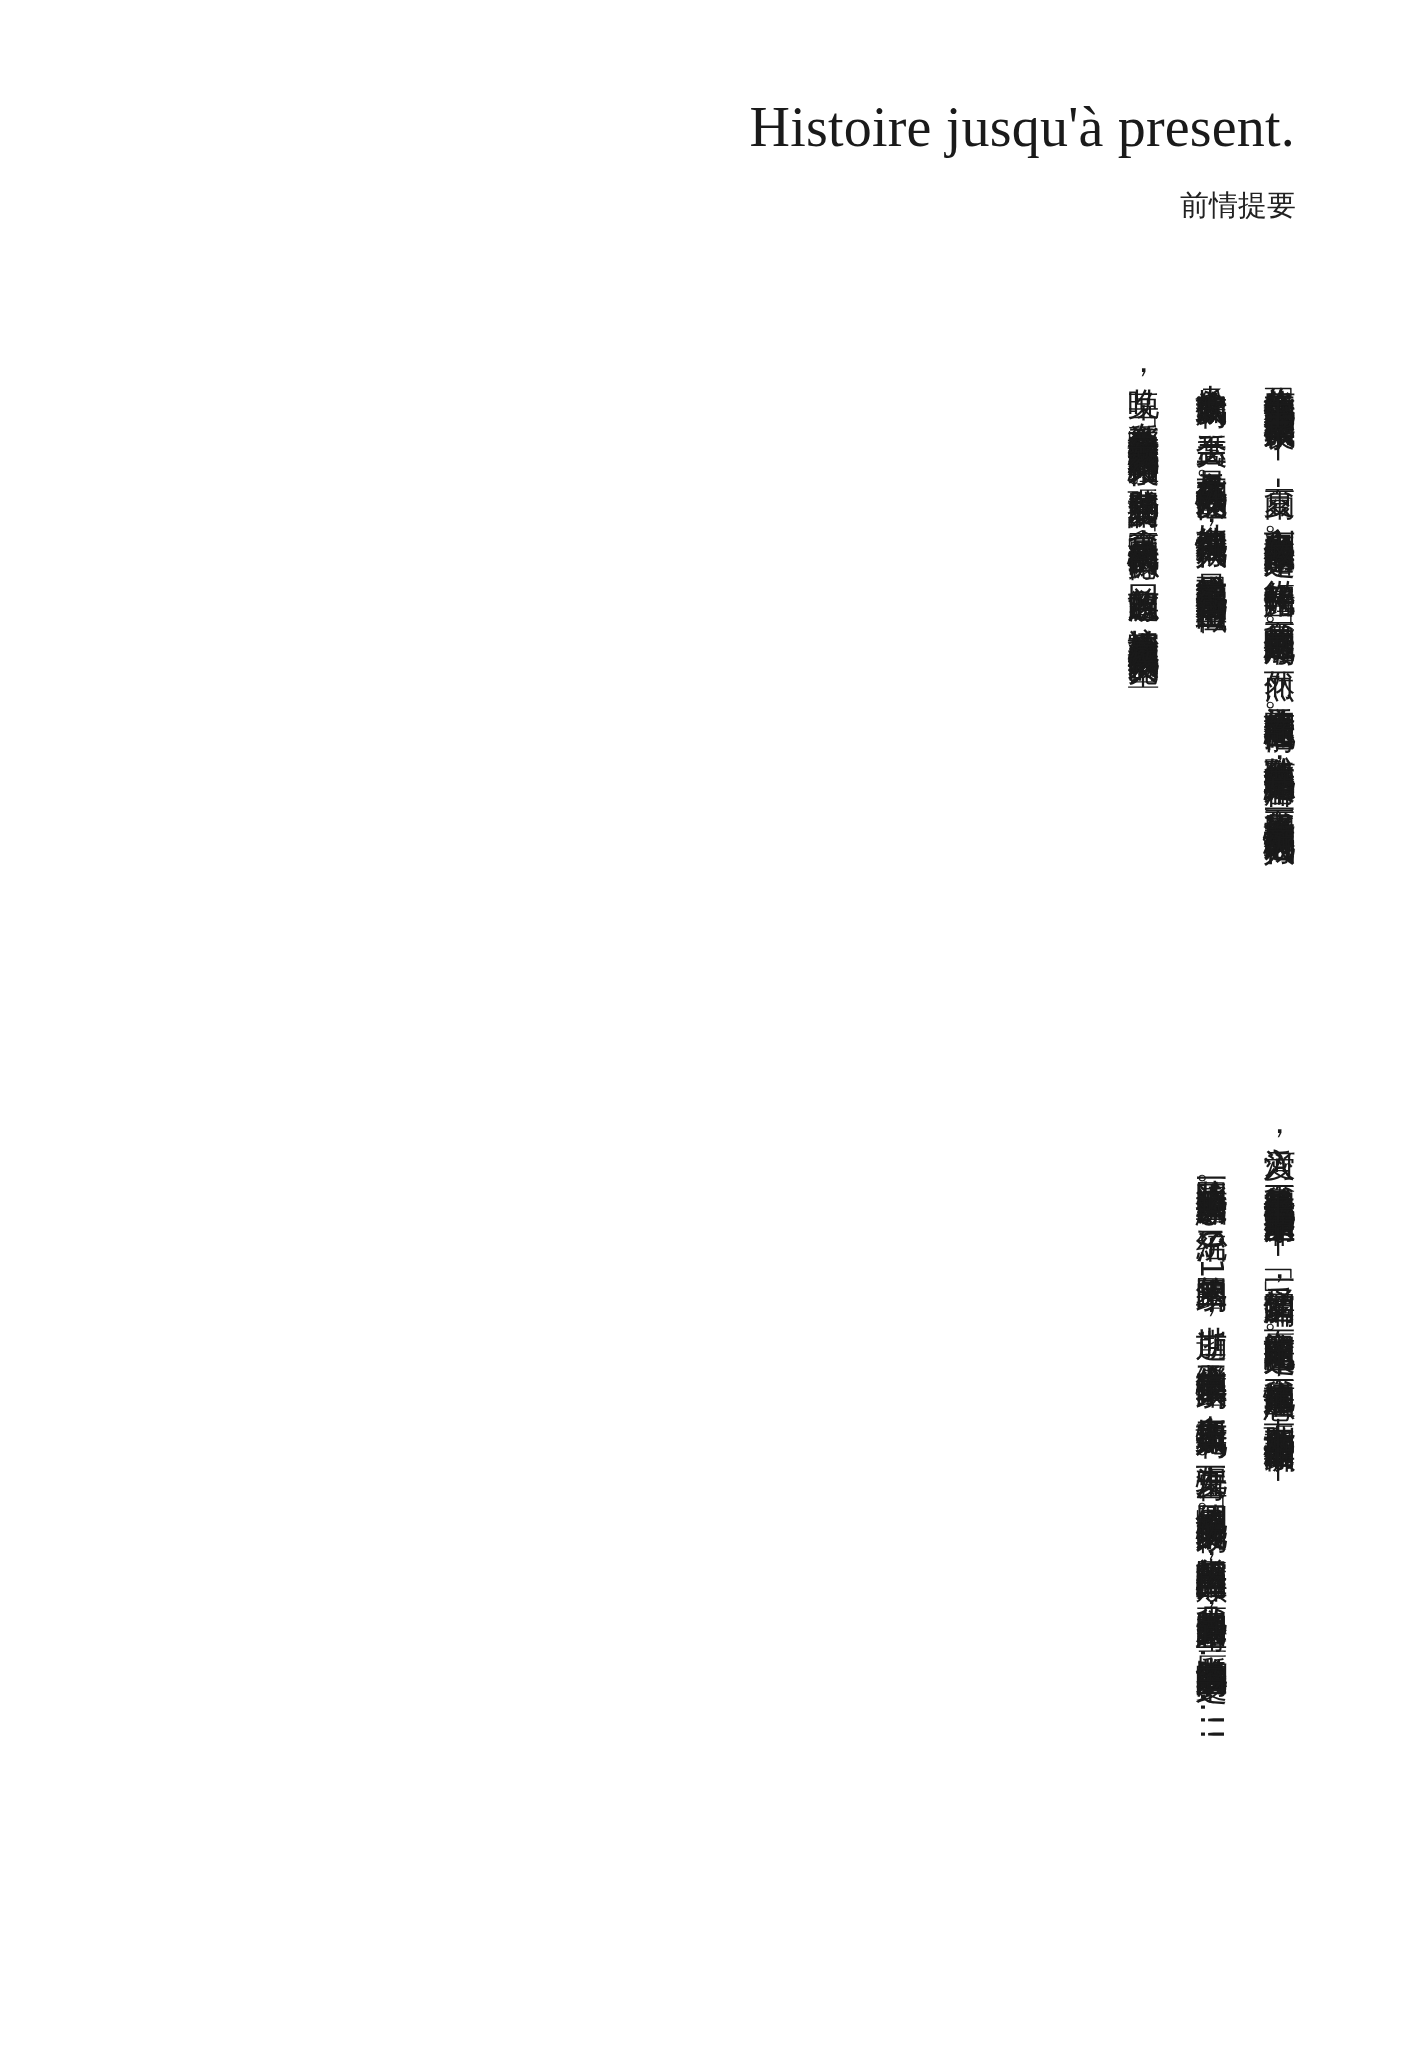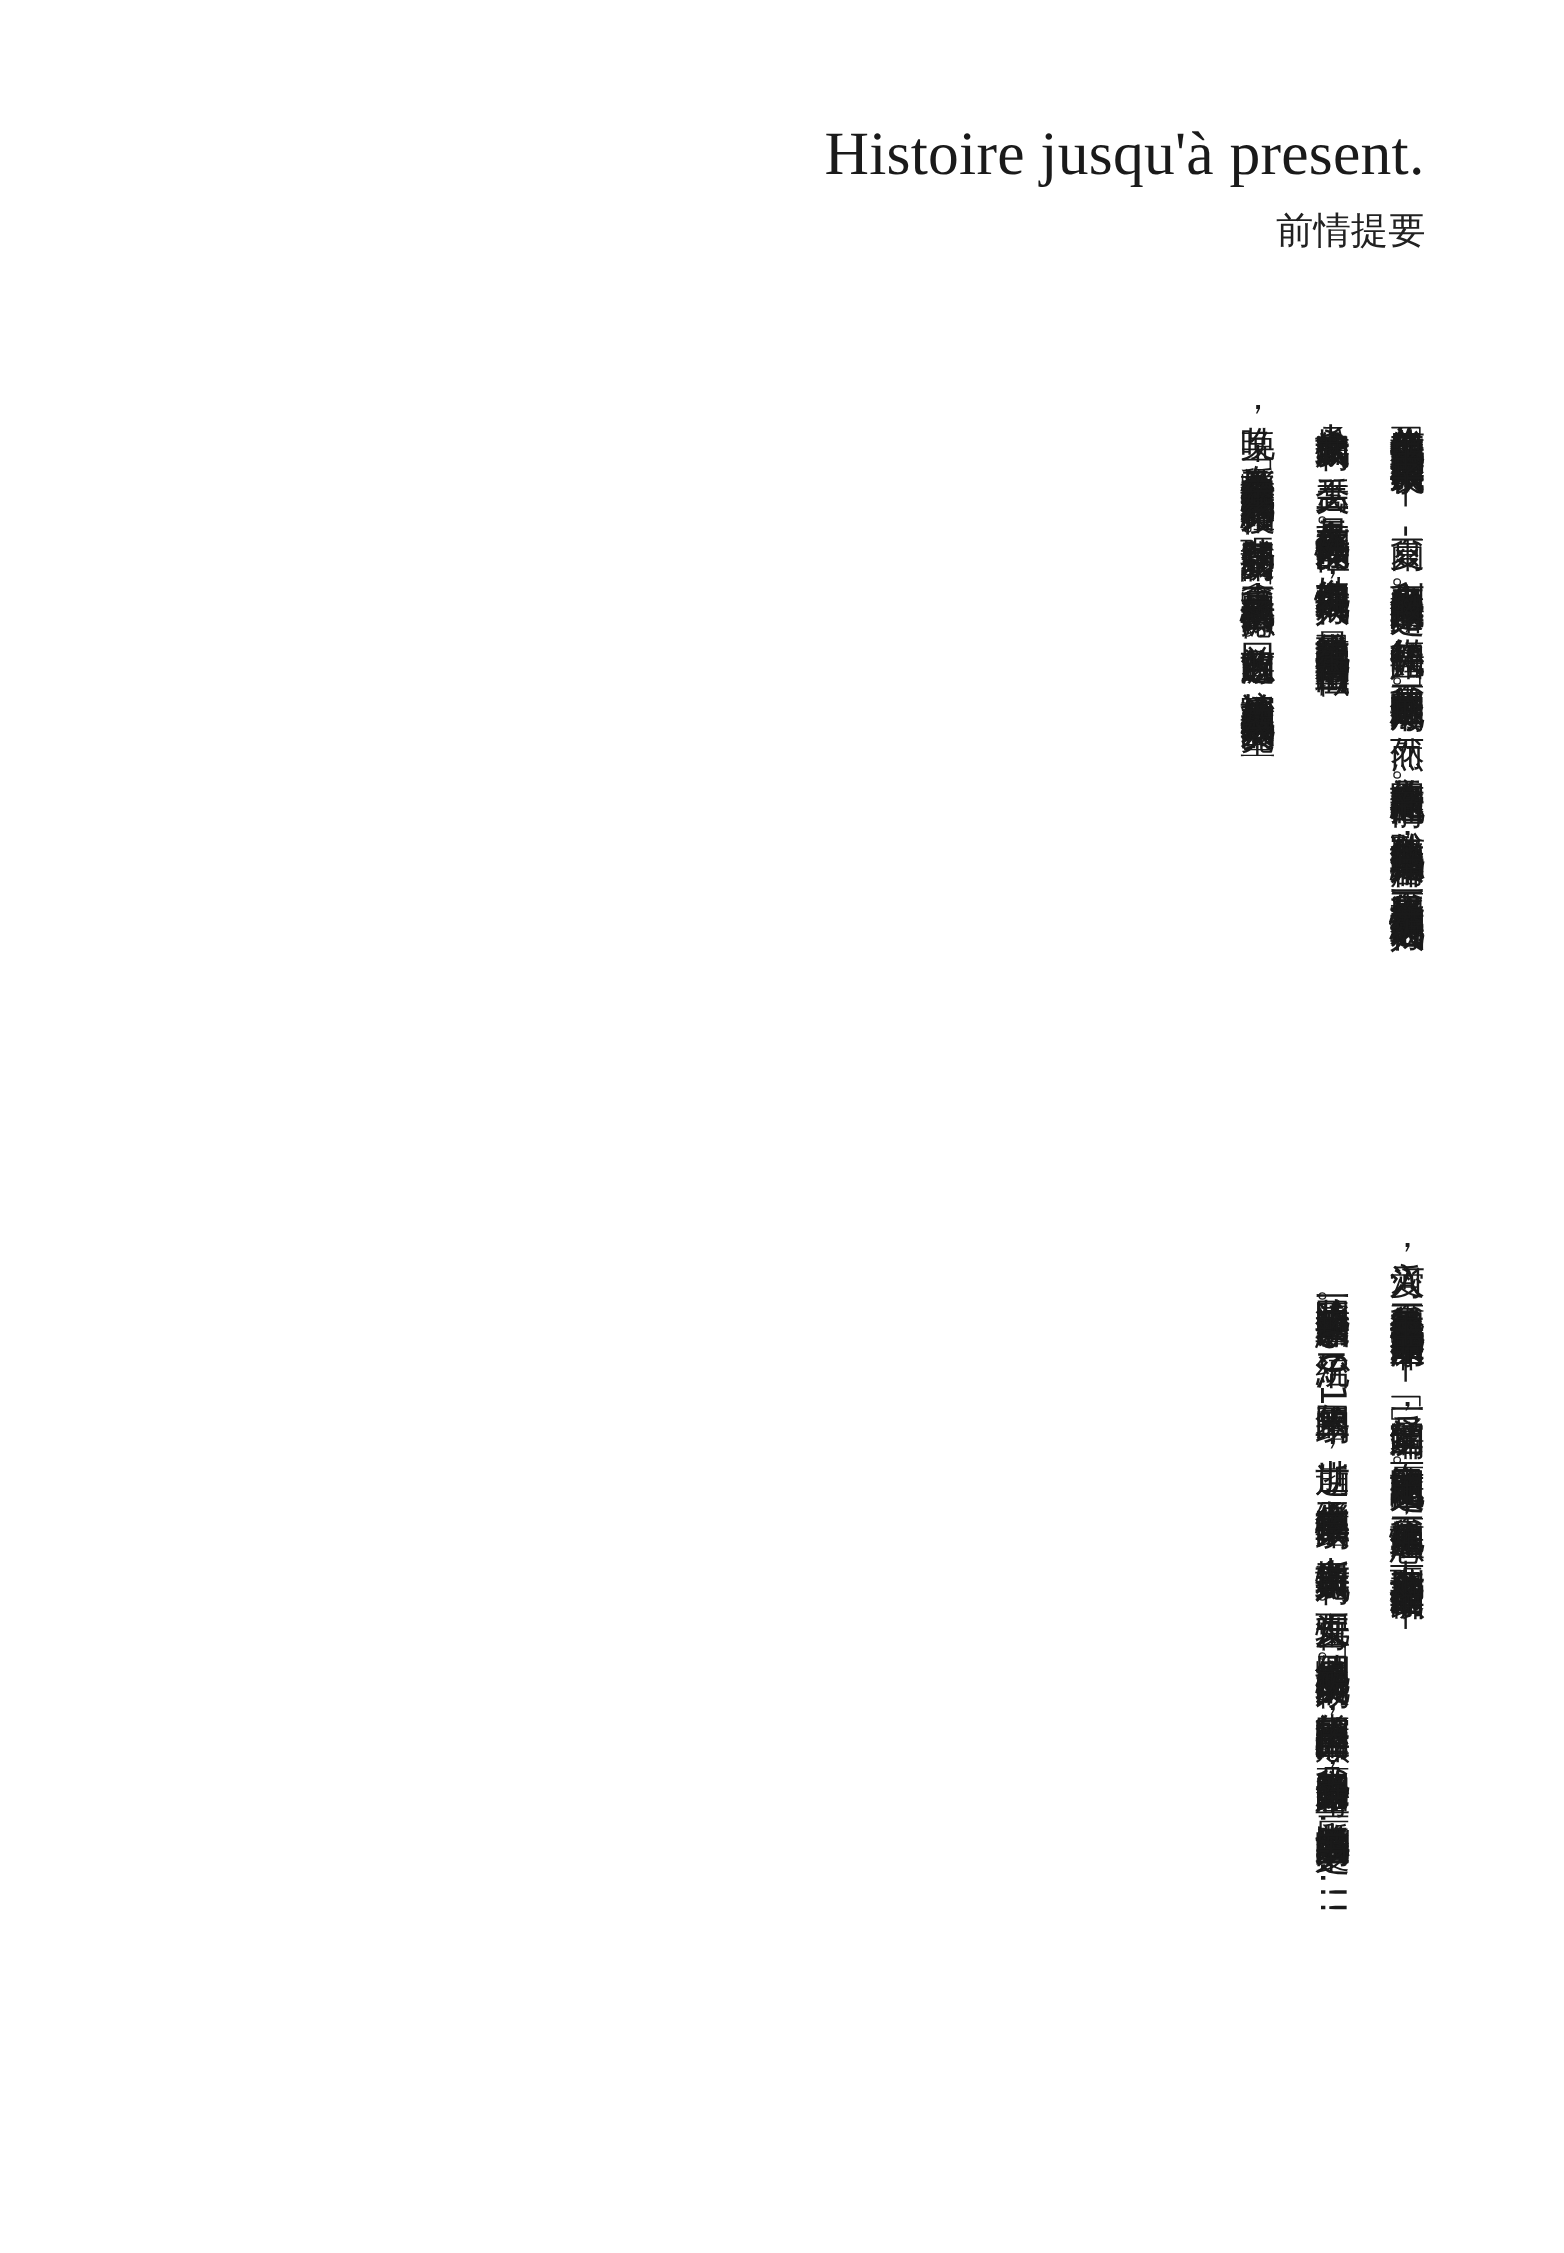--- a/index.html
+++ b/index.html
@@ -1,25 +1,25 @@
 <!DOCTYPE html>
 <html><head>
 <meta charset="utf-8">
 <style>
   html, body { margin: 0; padding: 0; background: #ffffff; }
   body { width: 1422px; height: 2048px; position: relative; overflow: hidden; color: #1a1a1a; }
   .title {
-    position: absolute; right: 127px; top: 112px;
+    position: absolute; right: 127px; top: 99px;
     font-family: "Liberation Serif", "DejaVu Serif", serif;
     font-size: 56px; line-height: 1; letter-spacing: 0.2px; white-space: nowrap;
   }
   .subtitle {
     position: absolute; right: 126px; top: 193px;
-    font-family: Liberation Sans, sans-serif;
-    font-size: 34px; line-height: 1; white-space: nowrap; color: #222;
+    font-family: Liberation Mono, monospace;
+    font-size: 29px; line-height: 1; white-space: nowrap; color: #222;
   }
   .tier {
     position: absolute;
     writing-mode: vertical-rl;
     -webkit-writing-mode: vertical-rl;
     font-family: "DejaVu Sans", sans-serif;
     font-size: 32px;
     line-height: 68px;
     letter-spacing: 1.2px;
     text-orientation: mixed;

